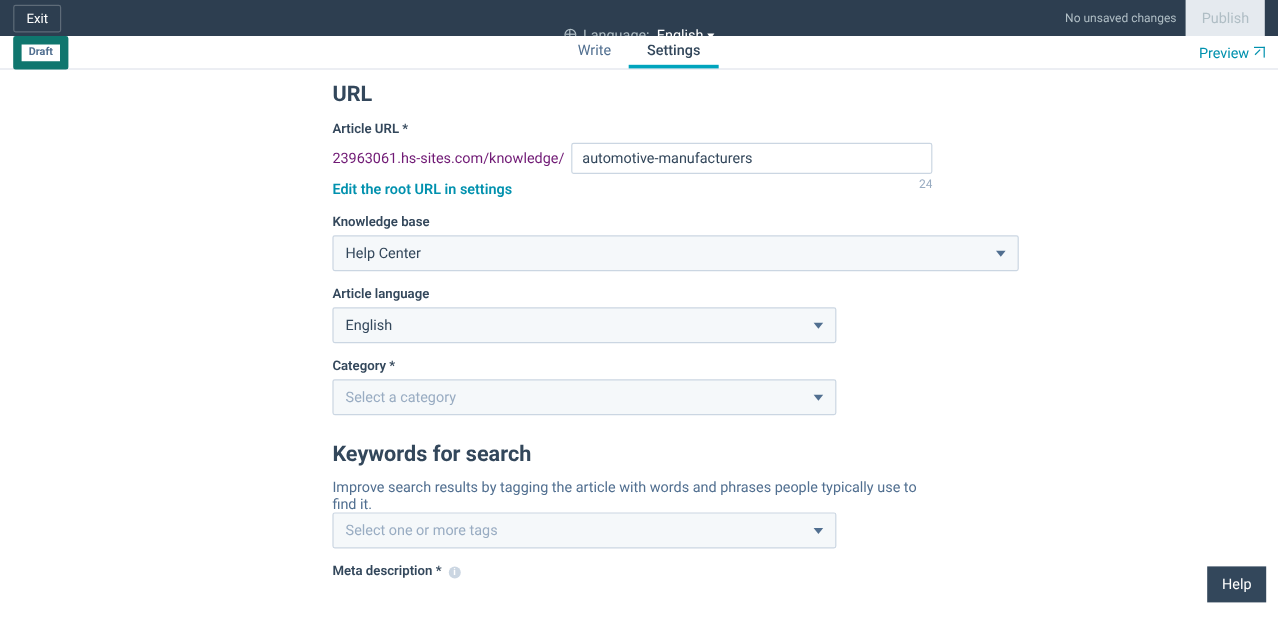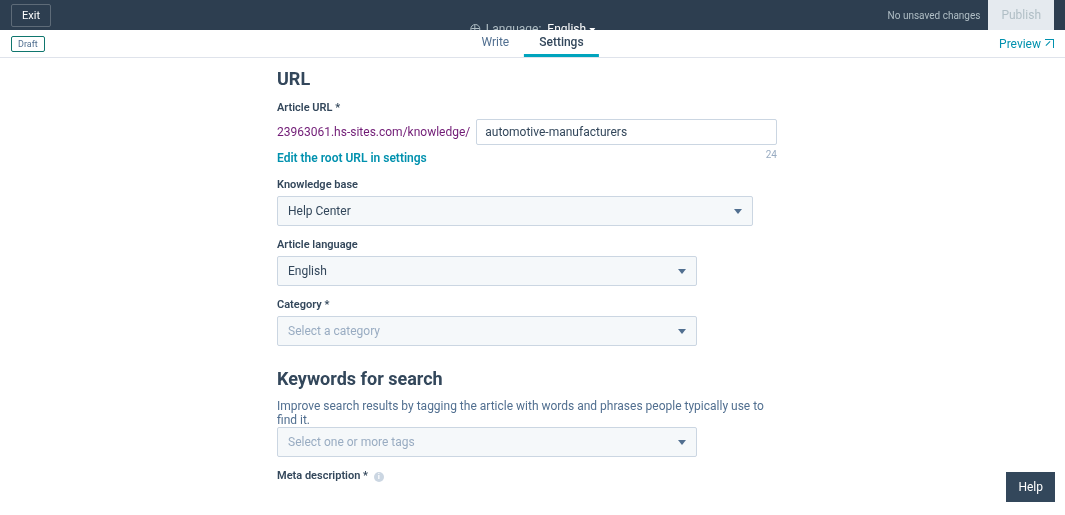--- a/index.html
+++ b/index.html
@@ -106,25 +106,26 @@
       height: 28px;
       background: #fff;
       border-bottom: 1px solid #dfe3eb;
       display: flex;
       align-items: center;
       padding: 0 11px;
       justify-content: space-between;
       position: relative;
     }
     .draft-pill {
-      border: 1px solid #0f766e;
+      border: 7px solid #0f766e;
       color: #516f90;
       font-size: 9px;
       padding: 2px 6px;
       border-radius: 2px;
+      font-weight: bold;
     }
     .tabs {
       display: flex;
       position: absolute;
       left: 50%;
       transform: translateX(-50%);
       height: 100%;
     }
     .tab {
       padding: 0 15px;
@@ -226,21 +227,21 @@
       padding: 7px 10px;
       font-size: 12px;
       color: #33475b;
       border-radius: 2px;
       display: flex;
       justify-content: space-between;
       align-items: center;
       cursor: pointer;
     }
     .select-box.wide {
-      width: 476px;
+      width: 572px;
     }
     .select-box.narrow {
       width: 420px;
     }
     .select-placeholder {
       color: #99acc2;
     }
     .select-caret {
       width: 0;
       height: 0;

